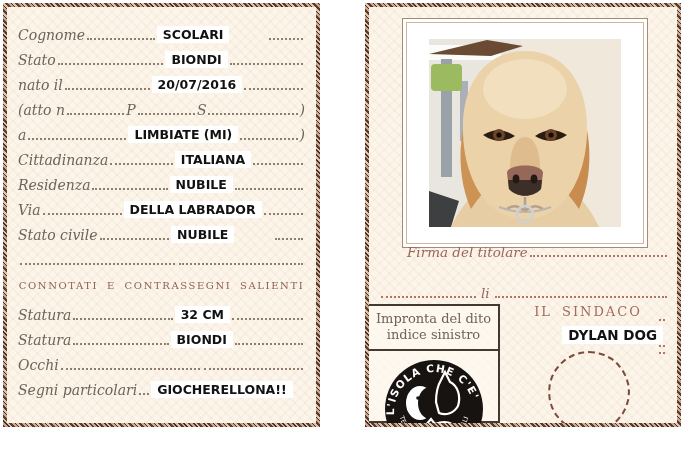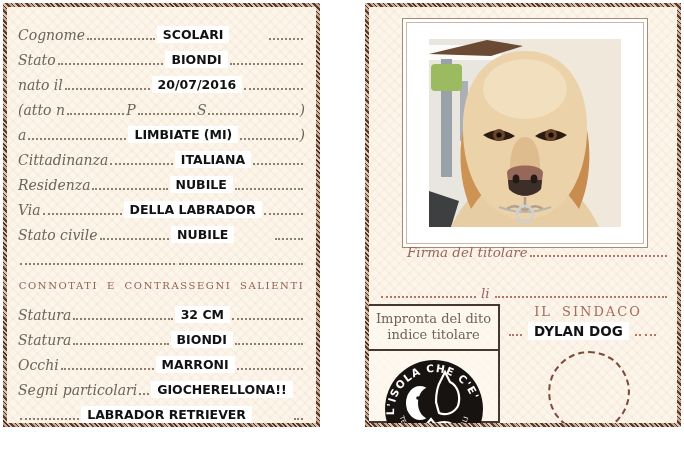--- a/index.html
+++ b/index.html
@@ -165,37 +165,30 @@
       <div class="row">
         <span class="lab">Statura</span>
         <span class="dots" style="flex:1.4"></span>
         <span class="val">BIONDI</span>
         <span class="dots" style="flex:1"></span>
       </div>
 
       <div class="row">
         <span class="lab">Occhi</span>
         <span class="dots" style="flex:1.4"></span>
-        <span class="val">MARRONI</span>
         <span class="dots" style="flex:1"></span>
       </div>
 
       <div class="row">
         <span class="lab">Segni particolari</span>
         <span class="dots" style="flex:0;min-width:10px"></span>
         <span class="val">GIOCHERELLONA!!</span>
         <span class="dots blank" style="flex:1"></span>
       </div>
 
-      <div class="row">
-        <span class="dots" style="flex:0.75"></span>
-        <span class="val">LABRADOR RETRIEVER</span>
-        <span class="dots blank" style="flex:0.45"></span>
-        <span class="dots" style="flex:0.12"></span>
-      </div>
 
       <div class="row last">
         <span class="dots" style="flex:1"></span>
       </div>
 
     </div>
   </div>
 </div>
 
 <div class="card-outer" id="right-card">
@@ -247,21 +240,21 @@
 
     <div class="r-row" style="top:274px;height:22px;">
       <span class="dots" style="flex:0.55"></span>
       <span class="lab" style="font-style:italic;padding:0 3px 2px 3px;">li</span>
       <span class="dots" style="flex:1"></span>
     </div>
 
     <div class="impronta-box">
       <div class="impronta-header">
         <div>Impronta del dito</div>
-        <div>indice titolare</div>
+        <div>indice sinistro</div>
       </div>
       <div class="impronta-logo">
         <svg width="102" height="102" viewBox="0 0 102 102" role="img">
           <defs>
             <path id="arcTop" d="M 12,63 A 40,40 0 1 1 90,63"></path>
             <path id="arcBottom" d="M 16,57 A 36,36 0 0 0 86,57"></path>
           </defs>
           <circle cx="51" cy="51" r="49" fill="#171310"></circle>
           <text fill="#ffffff" font-size="10.5" font-weight="bold" letter-spacing="1.2" font-family="DejaVu Sans, sans-serif">
             <textPath href="#arcTop" startOffset="4%">L'ISOLA CHE C'E'</textPath>
@@ -275,21 +268,21 @@
           <circle cx="35" cy="40" r="1.8" fill="#171310"></circle>
 
           <path d="M58,22 L62,14 L67,24 C75,28 78,38 75,48 C71,55 63,58 56,55 L53,44 C53,34 55,27 58,22 Z" fill="none" stroke="#ffffff" stroke-width="2.2"></path>
 
           <path d="M42,68 L48,61 L52,66 C60,63 68,64 73,69 L76,74 C74,78 69,79 64,78 L48,79 C44,77 42,73 42,68 Z" fill="none" stroke="#ffffff" stroke-width="2.2"></path>
         </svg>
       </div>
     </div>
 
     <div class="sindaco-label">IL SINDACO</div>
-    <div class="r-row sindaco-row" style="height:22px;">
+    <div class="r-row sindaco-row" style="height:22px;flex-direction:column;">
       <span class="dots" style="flex:0.35"></span>
       <span class="val" style="font-size:13.5px;margin:0 4px 1px 4px;">DYLAN DOG</span>
       <span class="dots blank" style="flex:0.12"></span>
       <span class="dots" style="flex:0.3"></span>
     </div>
 
     <div class="stamp-circle"></div>
 
   </div>
 </div>

